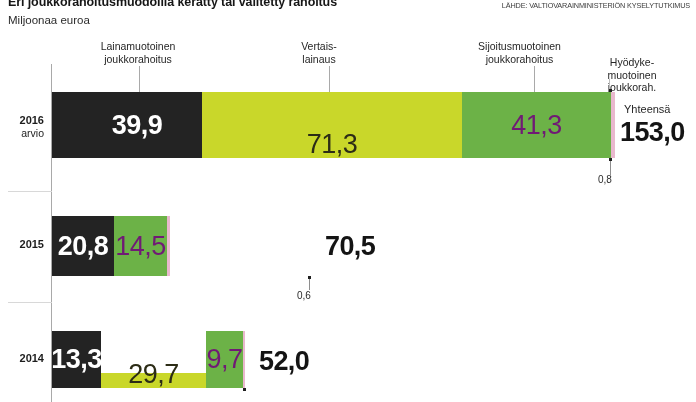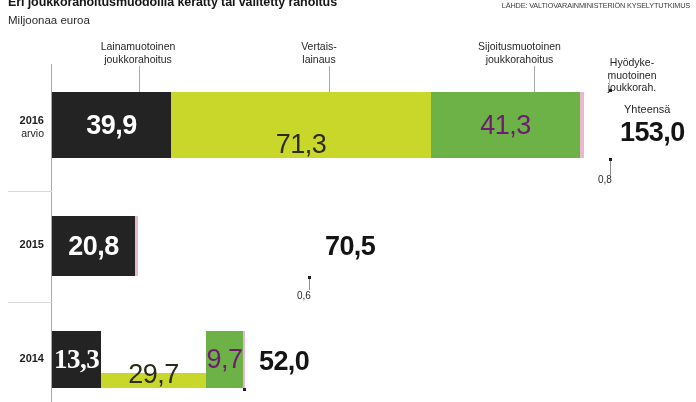--- a/index.html
+++ b/index.html
@@ -184,21 +184,21 @@
 <div class="axis"></div>
 <div class="rowline" style="top:191px; width:44px;"></div>
 <div class="rowline" style="top:302px; width:44px;"></div>
 
 <div class="yearlbl" style="top:114px;">
   <span>2016</span>
   <span class="sub">arvio</span>
 </div>
 
 <div class="bar" style="top:92px; height:66px;">
-  <div class="seg dark" style="width:119px;">
+  <div class="seg dark" style="width:130px;padding-left:20px;">
     <span class="seg-val">39,9</span>
   </div>
   <div class="seg lime" style="width:260px;">
     <span class="seg-val">71,3</span>
   </div>
   <div class="seg green" style="width:149px;">
     <span class="seg-val">41,3</span>
   </div>
   <div class="seg pink" style="width:4px;"></div>
 </div>
@@ -209,38 +209,41 @@
 <div class="tiny-note" style="left:598px; top:174px;">0,8</div>
 
 <div class="total-cap" style="left:624px; top:103px;">Yhteensä</div>
 <div class="total" style="left:620px; top:119px;">153,0</div>
 
 <div class="yearlbl" style="top:238px;">
   <span>2015</span>
 </div>
 
 <div class="bar" style="top:216px; height:60px;">
-  <div class="seg dark" style="width:83px;">
+  <div class="seg dark" style="width:62px;">
     <span class="seg-val">20,8</span>
+  </div>
+  <div class="seg green" style="width:53px;">
+    <span class="seg-val">14,5</span>
   </div>
   <div class="seg pink" style="width:3px;"></div>
 </div>
 
 <div class="tick-dot" style="left:308px; top:276px;"></div>
 <div class="tick-line" style="left:309px; top:279px; height:11px; background:#8e8e8e;"></div>
 <div class="tiny-note" style="left:297px; top:290px;">0,6</div>
 
 <div class="total" style="left:325px; top:233px;">70,5</div>
 
 <div class="yearlbl" style="top:352px;">
   <span>2014</span>
 </div>
 
 <div class="bar" style="top:331px; height:57px;">
-  <div class="seg dark" style="width:49px;font-family:Liberation Serif, serif;">
+  <div class="seg dark" style="width:49px;">
     <span class="seg-val">13,3</span>
   </div>
   <div class="seg lime" style="width:105px;margin-top:42px;">
     <span class="seg-val">29,7</span>
   </div>
   <div class="seg green" style="width:37px;">
     <span class="seg-val">9,7</span>
   </div>
   <div class="seg pink" style="width:2px;"></div>
 </div>

